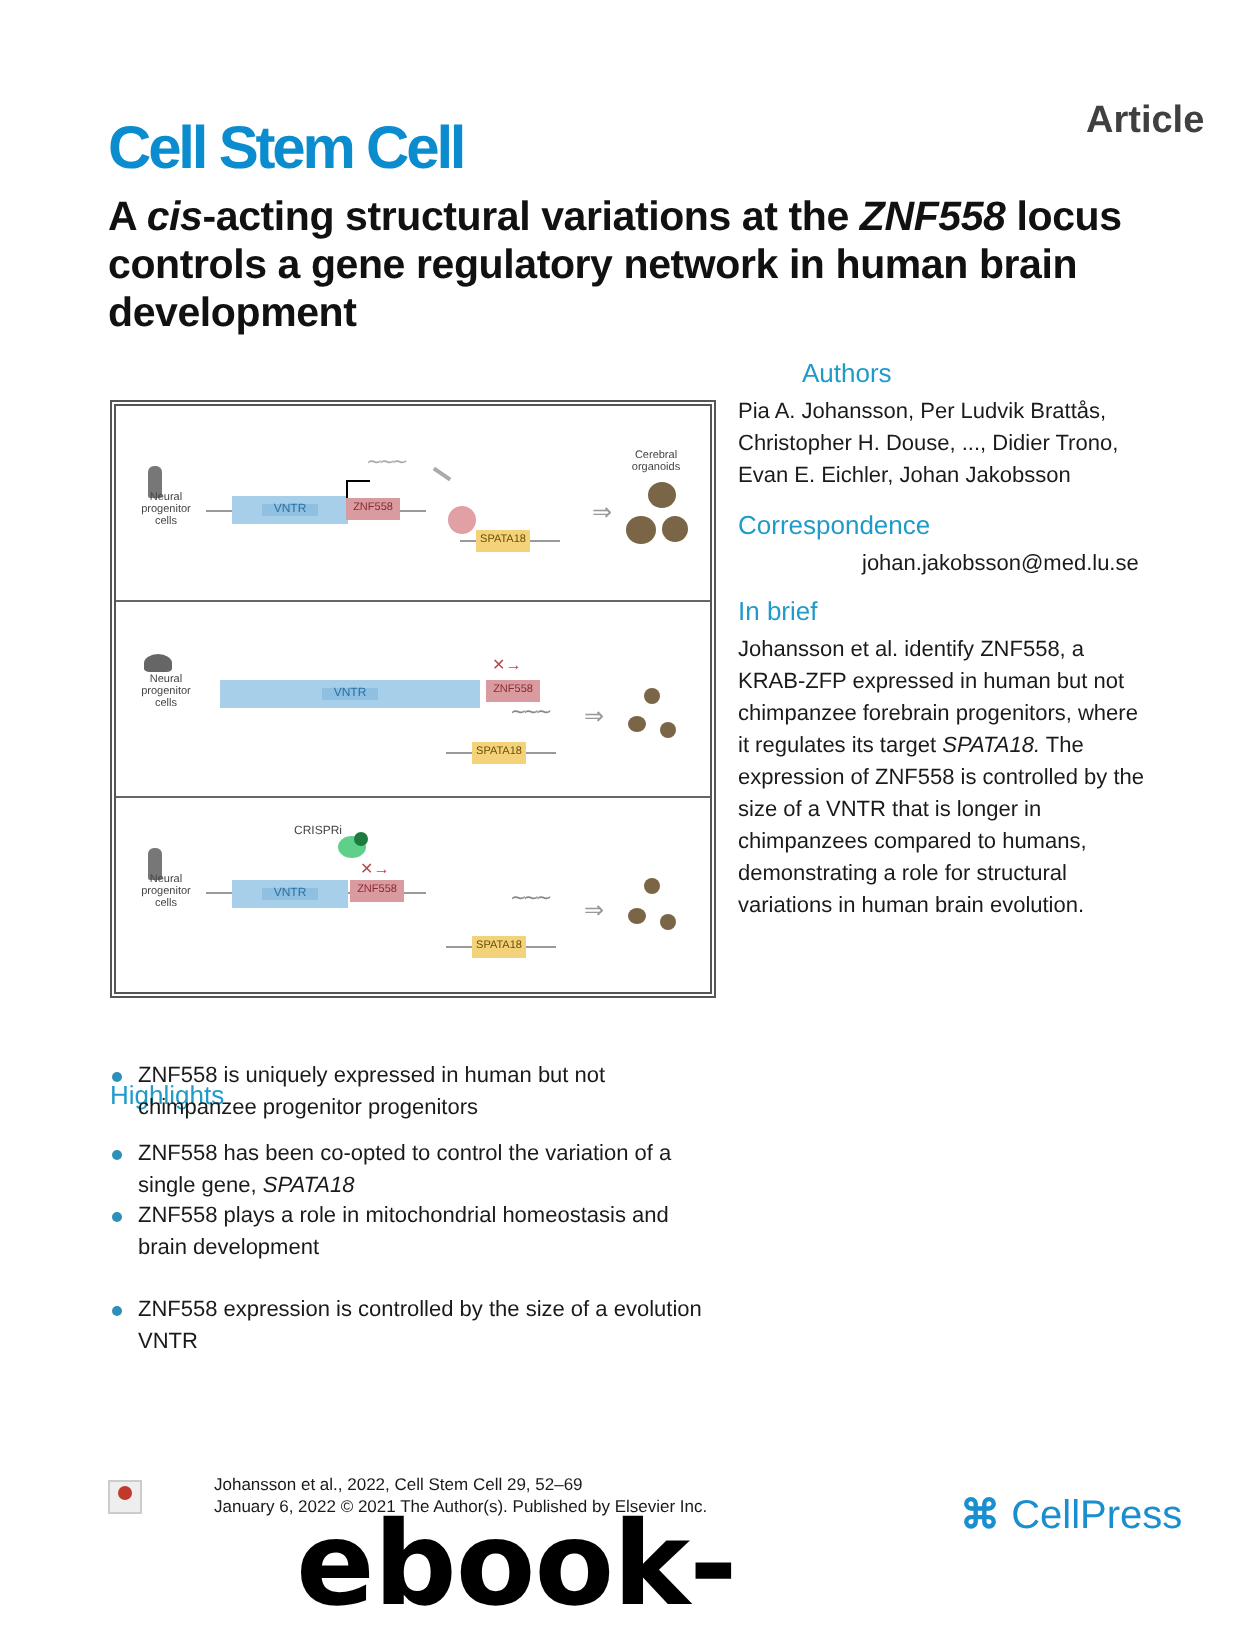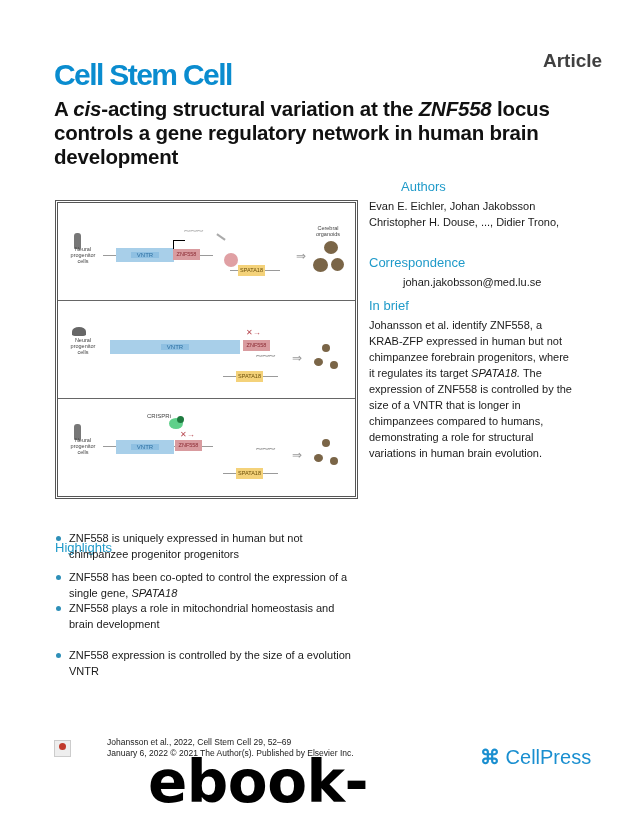--- a/index.html
+++ b/index.html
@@ -29,21 +29,21 @@
   .watermark { left:148px; top:752px; font-size:58px; font-weight:bold; color:#000; letter-spacing:-0.5px; line-height:60px; font-family:"DejaVu Sans", sans-serif; }
   .crossmark { left:54px; top:740px; width:15px; height:15px; background:#eee; border:1px solid #ccc; }
   .crossmark::after { content:""; position:absolute; left:4px; top:2px; width:7px; height:7px; border-radius:50%; background:#c0392b; }
 </style>
 </head>
 <body>
 
 <div class="abs article-label">Article</div>
 <div class="abs journal">Cell Stem Cell</div>
 
-<div class="abs title"><span>A </span><i>cis</i><span>-acting structural variation at the </span><i>ZNF558</i><span> locus controls a gene regulatory network in human brain development</span></div>
+<div class="abs title"><span>A </span><i>cis</i><span>-acting structural variations at the </span><i>ZNF558</i><span> locus controls a gene regulatory network in human brain development</span></div>
 
 <div class="abs sec-head" style="left:55px; top:179px;margin-top:32px;">Graphical abstract</div>
 
 <div class="abs ga-box">
 
   <div class="ga-panel" style="top:0; height:98px;">
     <div style="position:absolute; left:16px; top:30px; width:7px; height:16px; background:#777; border-radius:3px 3px 1px 1px;"></div>
     <div class="label-sm" style="left:10px; top:43px; width:30px;">Neural progenitor cells</div>
     <div class="line" style="left:45px; top:52px; width:110px;"></div>
     <div class="vntr" style="left:58px; top:45px; width:56px;"><span>VNTR</span></div>
@@ -91,38 +91,39 @@
     <div style="position:absolute; left:197px; top:44px; font-size:10px; color:#888; letter-spacing:-2px;">∼∼∼</div>
     <div style="position:absolute; left:234px; top:49px; font-size:12px; color:#999;">⇒</div>
     <div class="organoid" style="left:264px; top:40px; width:8px; height:8px;"></div>
     <div class="organoid" style="left:256px; top:55px; width:9px; height:8px;"></div>
     <div class="organoid" style="left:272px; top:58px; width:8px; height:8px;"></div>
   </div>
 </div>
 
 <div class="abs sec-head" style="left:369px; top:179px;margin-left:32px;">Authors</div>
 <div class="abs body-text" style="left:369px; top:198px; width:250px;">
+  <div>Pia A. Johansson, Per Ludvik Brattås,</div>
+  <div>Christopher H. Douse, ..., Didier Trono,</div>
   <div>Evan E. Eichler, Johan Jakobsson</div>
-  <div>Christopher H. Douse, ..., Didier Trono,</div>
 </div>
 
 <div class="abs sec-head" style="left:369px; top:255px;">Correspondence</div>
-<div class="abs body-text" style="left:359px; top:274px;padding-left:44px;">johan.jakobsson@med.lu.se</div>
+<div class="abs body-text" style="left:387px; top:274px;padding-left:44px;">johan.jakobsson@med.lu.se</div>
 
 <div class="abs sec-head" style="left:369px; top:298px;">In brief</div>
 <div class="abs body-text" style="left:369px; top:317px; width:206px;"><span>Johansson et al. identify ZNF558, a KRAB-ZFP expressed in human but not chimpanzee forebrain progenitors, where it regulates its target </span><i>SPATA18.</i><span> The expression of ZNF558 is controlled by the size of a VNTR that is longer in chimpanzees compared to humans, demonstrating a role for structural variations in human brain evolution.</span></div>
 
 <div class="abs sec-head" style="left:55px; top:540px;">Highlights</div>
 <div class="highlight-item" style="top:530px;">
   <div class="bullet"></div>
   <div class="hl-text"><span>ZNF558 is uniquely expressed in human but not chimpanzee progenitor progenitors</span><i></i></div>
 </div>
 <div class="highlight-item" style="top:569px;">
   <div class="bullet"></div>
-  <div class="hl-text"><span>ZNF558 has been co-opted to control the expression of a single gene, </span><i>SPATA18</i></div>
+  <div class="hl-text"><span>ZNF558 has been co-opted to control the variation of a single gene, </span><i>SPATA18</i></div>
 </div>
 <div class="highlight-item" style="top:600px;">
   <div class="bullet"></div>
   <div class="hl-text"><span>ZNF558 plays a role in mitochondrial homeostasis and brain development</span><i></i></div>
 </div>
 <div class="highlight-item" style="top:647px;">
   <div class="bullet"></div>
   <div class="hl-text"><span>ZNF558 expression is controlled by the size of a evolution VNTR</span><i></i></div>
 </div>
 

